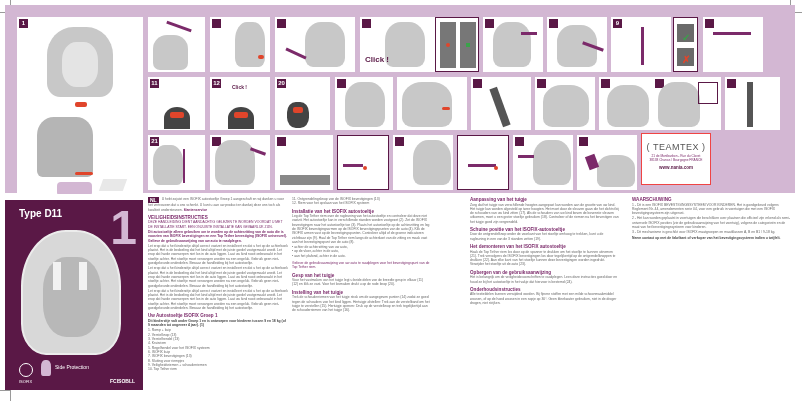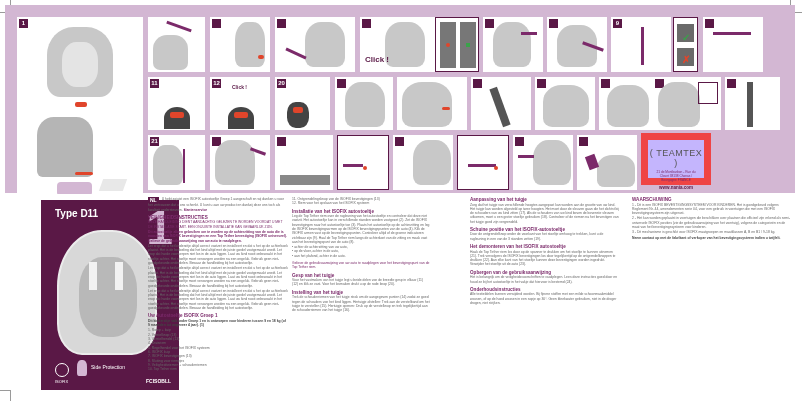--- a/index.html
+++ b/index.html
@@ -10,24 +10,24 @@
 
     
     .top-band { position: absolute; left: 5px; top: 5px; width: 790px; height: 188px; background: #d3b7d3; }
     .panel { position: absolute; background: #ffffff; overflow: hidden; }
     .panel .num { position: absolute; left: 2px; top: 2px; min-width: 9px; height: 9px; background: #5a1846; color: #fff; font-size: 6px; font-weight: bold; line-height: 9px; text-align: center; padding: 0 1px; }
     .seat-shape { position: absolute; background: #c8c8c8; border-radius: 40% 40% 20% 20%; }
     .seat-inner { position: absolute; background: #e4e4e4; border-radius: 40%; }
     .arrow { position: absolute; height: 3px; background: #7b2a6a; }
     .red { position: absolute; background: #e0452b; border-radius: 2px; }
     .click { position: absolute; color: #5a1846; font-weight: bold; font-size: 8px; }
-    .logo-box { position: absolute; background: #c4b5fd; border: 7px solid #ef4444; text-align: center; }
+    .logo-box { position: absolute; background: #ffffff; border: 1px solid #ef4444; text-align: center; }
 
     
-    .cover { position: absolute; left: 5px; top: 200px; width: 138px; height: 190px; background: #5a1846; margin-left: 36px; }
+    .cover { position: absolute; left: 5px; top: 200px; width: 138px; height: 190px; background: #5a1846; }
     .cover .type { position: absolute; left: 14px; top: 8px; color: #fff; font-weight: bold; font-size: 10px; }
     .cover .bignum { position: absolute; right: 6px; top: 0px; color: #d3b7d3; font-weight: bold; font-size: 48px; }
     .cover .seat { position: absolute; left: 16px; top: 30px; width: 100px; height: 125px; background: #d8d8d8; border-radius: 45% 45% 25% 25%; border: 2px solid #ececec; }
     .cover .seat .pad { position: absolute; left: 20px; top: 25px; width: 58px; height: 80px; background: #b8b8b8; border-radius: 40%; }
     .cover .seat .strap { position: absolute; top: 30px; width: 8px; height: 28px; background: #f2f2f2; }
     .cover .icon-circle { position: absolute; left: 14px; top: 163px; width: 14px; height: 14px; border: 1.5px solid #fff; border-radius: 50%; }
     .cover .icon-lbl { position: absolute; font-size: 4px; color: #fff; }
     .cover .side-icon { position: absolute; left: 36px; top: 160px; width: 10px; height: 16px; background: #d3b7d3; border-radius: 40% 40% 20% 20%; }
     .cover .side-text { position: absolute; left: 50px; top: 164px; font-size: 5px; color: #fff; line-height: 6px; }
     .cover .model { position: absolute; right: 8px; top: 178px; font-size: 5px; color: #fff; font-weight: bold; }

